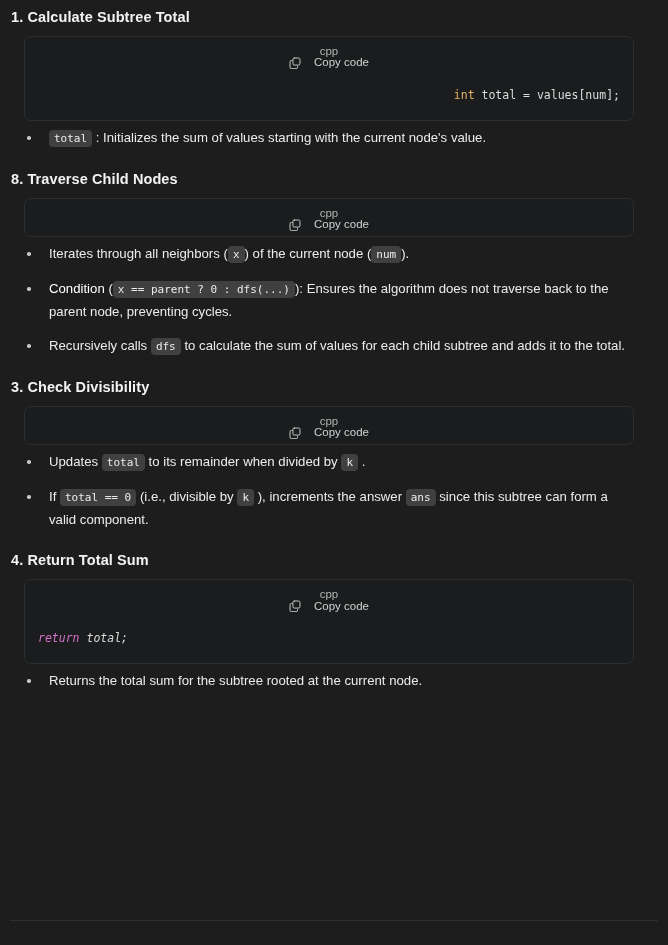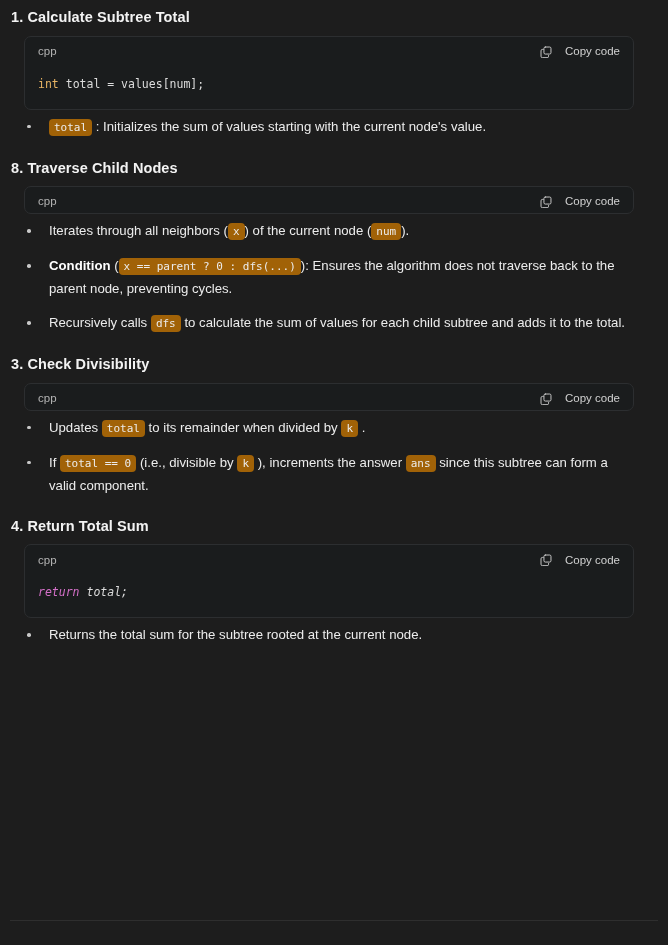--- a/index.html
+++ b/index.html
@@ -36,22 +36,23 @@
     background: #1a1c1d;
     border: 1px solid #2c2e30;
     border-radius: 7px;
     margin: 0 0 6px 14px;
     width: 610px;
     overflow: hidden;
   }
   .code-head {
     display: flex;
     align-items: center;
-    justify-content: space-between;
+    justify-content: flex-start;
     padding: 9px 13px 5px 13px;
+    flex-direction: column;
   }
   .code-lang {
     font-family: "Liberation Sans", sans-serif;
     font-size: 11.5px;
     color: #b4b4b4;
     line-height: 1;
   }
   .copy-code {
     display: flex;
     align-items: center;
@@ -96,27 +97,27 @@
     left: 0;
     top: 9px;
     width: 3.5px;
     height: 3.5px;
     border-radius: 50%;
     background: #c9c9c9;
   }
   code.inline {
     font-family: "DejaVu Sans Mono", monospace;
     font-size: 11px;
-    background: #a16207;
+    background: #404040;
     border-radius: 4px;
     padding: 2px 5px;
     color: #ececec;
     white-space: nowrap;
   }
-  b.strong { font-weight: bold; color: #ffffff; }
+  b.strong { font-weight: normal; color: #ffffff; }
   
   .group { margin-bottom: 4px; }
   .divider {
     position: absolute;
     left: 10px;
     right: 10px;
     top: 920px;
     height: 1px;
     background: #2e2e2e;
   }
@@ -134,21 +135,21 @@
             <div class="copy-code">
               <span>
                 <svg width="12" height="12" viewBox="0 0 14 14" fill="none" stroke="#d0d0d0" stroke-width="1.1" stroke-linecap="round" stroke-linejoin="round">
                   <rect x="4.6" y="1.2" width="8.2" height="8.2" rx="1.6"></rect>
                   <path d="M10 11.1v0.9a1.6 1.6 0 0 1-1.6 1.6H2.8A1.6 1.6 0 0 1 1.2 12V5.6A1.6 1.6 0 0 1 2.8 4h0.9"></path>
                 </svg>
               </span>
               <span>Copy code</span>
             </div>
           </div>
-          <pre class="code-body" style="margin: 0px;"><span class="tok-type">int</span><span class="tok-pl"> total = values[num];</span></pre>
+          <pre class="code-body" style="margin: 0px; text-align: right;"><span class="tok-type">int</span><span class="tok-pl"> total = values[num];</span></pre>
         </div>
         <ul class="bullets">
           <li><code class="inline">total</code> : Initializes the sum of values starting with the current node's value.</li>
         </ul>
       </div>
       <div class="group">
         <h3 class="section-heading">8. Traverse Child Nodes</h3>
         <div class="code-block">
           <div class="code-head">
             <span class="code-lang">cpp</span>

